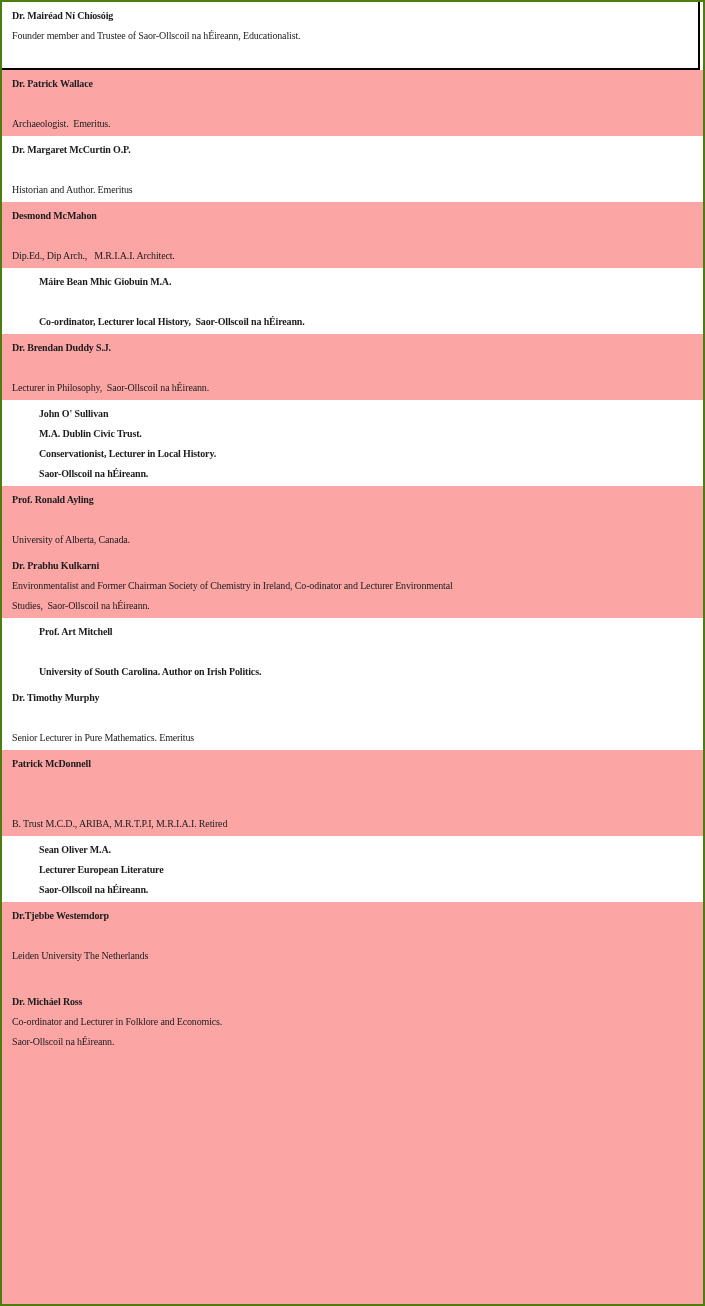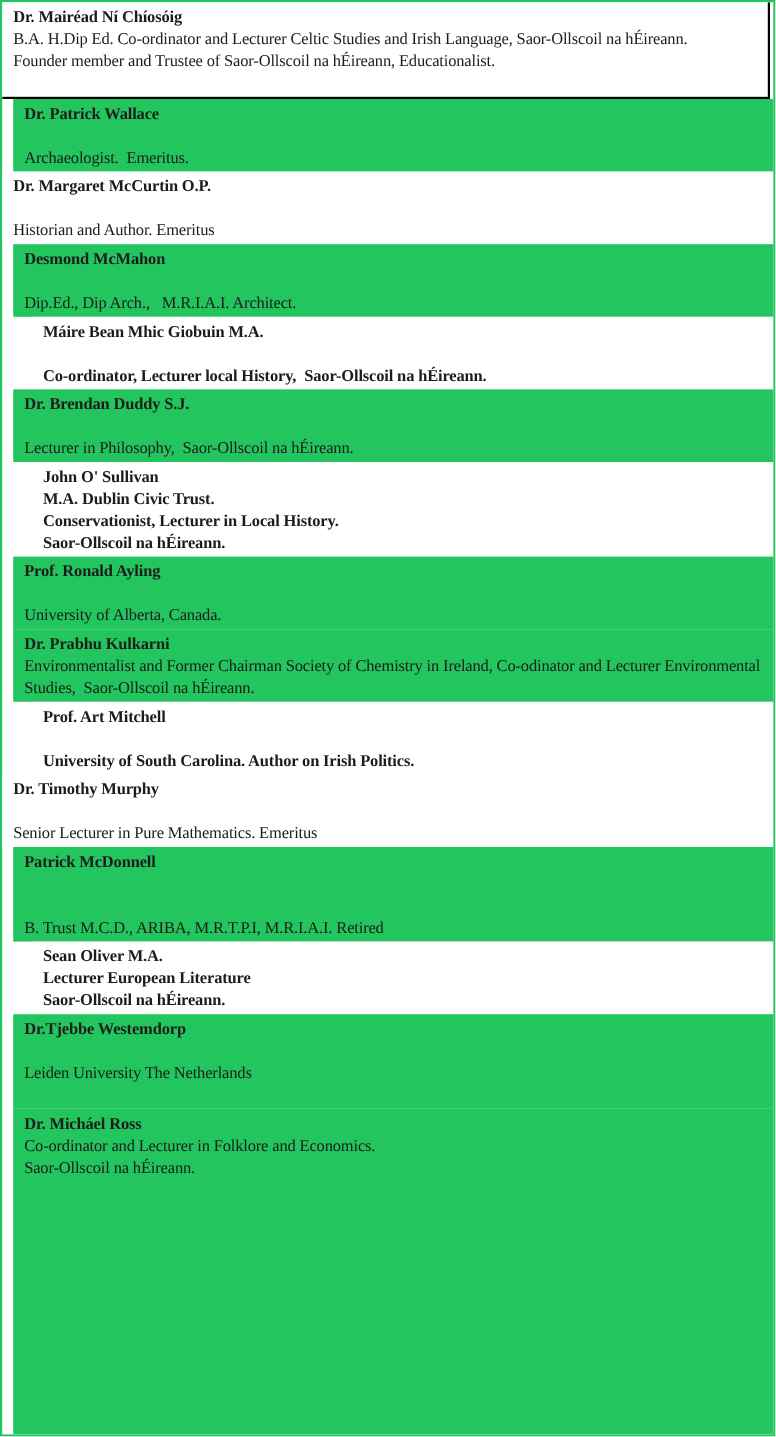--- a/index.html
+++ b/index.html
@@ -1,39 +1,39 @@
 <!DOCTYPE html>
 <html><head>
 <meta charset="utf-8">
 <style>
   html, body { margin: 0; padding: 0; background: #ffffff; }
 
   .page {
     width: 705px;
     height: 1306px;
     box-sizing: border-box;
-    border: 2px solid #22c55e;
+    border: 2px solid #4d7c0f;
     background: #ffffff;
     display: flex;
     flex-direction: column;
     font-family: "Liberation Serif", "DejaVu Serif", serif;
-    font-size: 15px;
+    font-size: 10px;
     line-height: 20px;
     letter-spacing: -0.15px;
     color: #1c1c1c;
     overflow: hidden;
   }
 
   .row {
     box-sizing: border-box;
     padding: 4px 10px 2px 10px;
     background: #ffffff;
   }
 
-  .row.beige { background: #22c55e; margin-left: 10px; }
+  .row.beige { background: #fca5a5; }
 
   .row.first {
     border-bottom: 2px solid #000;
     border-right: 2px solid #000;
     margin-right: 3px;
   }
 
   .row.last { flex: 1 1 auto; }
 
   .row.all-bold { font-weight: bold; margin-left: 27px; }
@@ -50,21 +50,20 @@
   }
 </style>
 </head>
 <body>
 
 <div class="page">
 
   <div class="row first">
     <div class="name">Dr. Mairéad Ní Chíosóig</div>
     <div class="desc">
-        <div class="line">B.A. H.Dip Ed. Co-ordinator and Lecturer Celtic Studies and Irish Language, Saor-Ollscoil na hÉireann.</div>
         <div class="line">Founder member and Trustee of Saor-Ollscoil na hÉireann, Educationalist.</div>
         <div class="line"></div>
       </div>
   </div>
 
   <div class="row beige">
     <div class="name">Dr. Patrick Wallace</div>
     <div class="desc">
         <div class="line"></div>
         <div class="line">Archaeologist.  Emeritus.</div>

